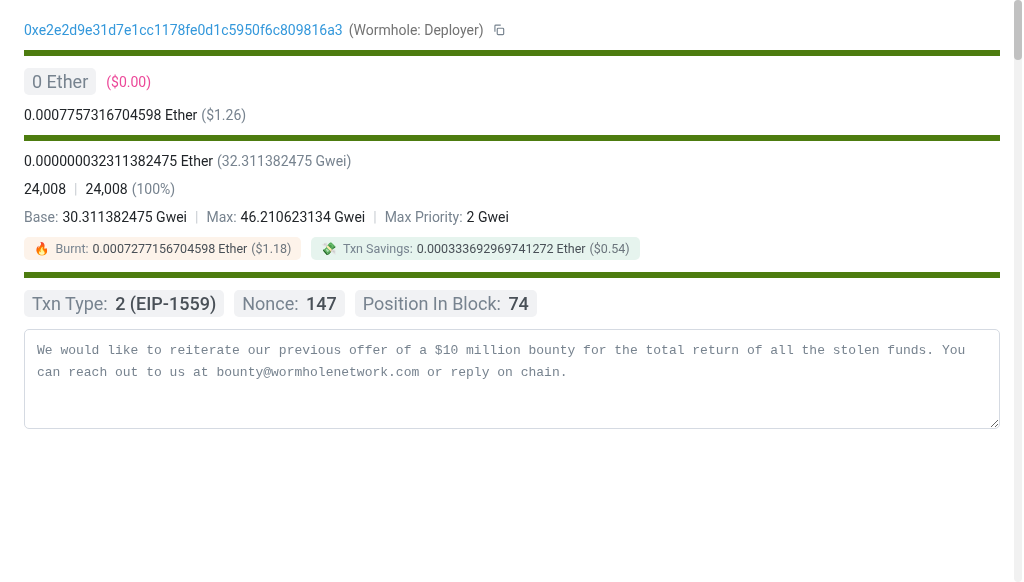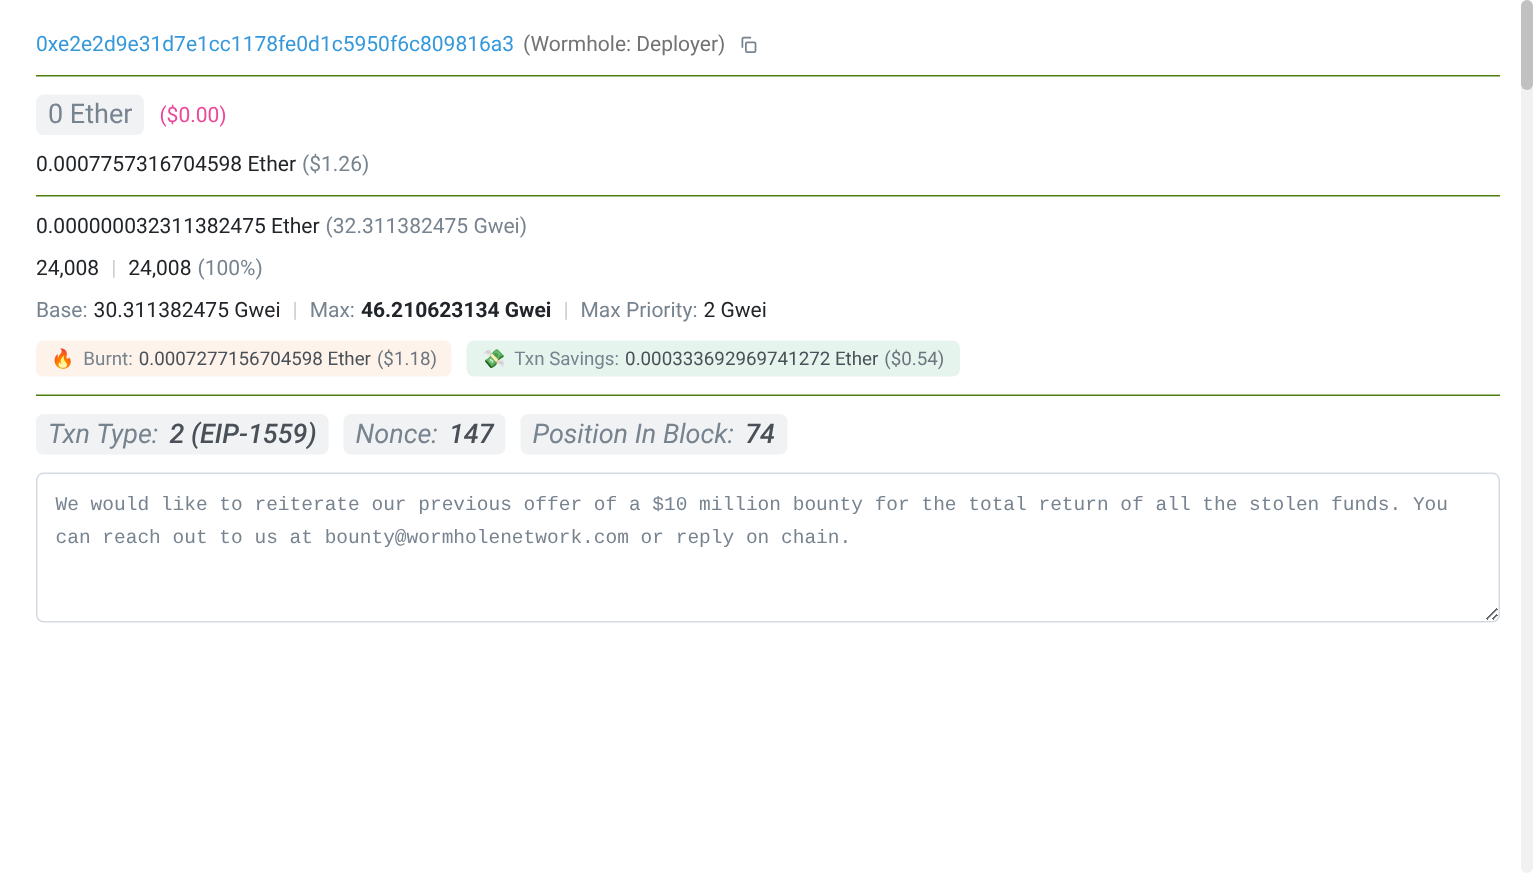--- a/index.html
+++ b/index.html
@@ -13,21 +13,21 @@
       color: #212529;
       background: #fff;
       padding: 10px 0;
     }
     .container {
       max-width: 1024px;
       padding: 0 24px;
     }
     .section {
       padding: 12px 0;
-      border-bottom: 1px solid #4d7c0f;
+      border-bottom: 6px solid #4d7c0f;
     }
     .section:last-of-type {
       border-bottom: none;
     }
     .row {
       display: flex;
       align-items: center;
       margin-bottom: 12px;
     }
     .row:last-child {
@@ -137,21 +137,20 @@
       top: 0;
       width: 8px;
       height: 60px;
       background: #c1c1c1;
       border-radius: 4px;
     }
     .gap-pills {
       display: flex;
       gap: 10px;
       flex-wrap: wrap;
-      font-style: italic;
     }
   </style>
 </head>
 <body>
 
 <div class="container">
 
   <div class="section">
     <div class="row">
       <a class="link">0xe2e2d9e31d7e1cc1178fe0d1c5950f6c809816a3</a>
@@ -185,21 +184,21 @@
       <span class="text-value">24,008</span>
       <span class="divider">|</span>
       <span class="text-value">24,008</span>
       <span class="muted" style="margin-left:4px;">(100%)</span>
     </div>
     <div class="row">
       <span class="label-muted">Base:</span>
       <span class="text-value" style="margin-left:4px;">30.311382475 Gwei</span>
       <span class="divider">|</span>
       <span class="label-muted">Max:</span>
-      <span class="text-value" style="margin-left:4px;font-weight:bold;">46.210623134 Gwei</span>
+      <span class="text-value" style="margin-left:4px;">46.210623134 Gwei</span>
       <span class="divider">|</span>
       <span class="label-muted">Max Priority:</span>
       <span class="text-value" style="margin-left:4px;">2 Gwei</span>
     </div>
     <div class="row">
       <span class="badge-burnt">
         <span class="fire-emoji">🔥</span>
         <span class="label-muted">Burnt:</span>
         <span style="margin-left:4px;color:#495057;">0.0007277156704598 Ether</span>
         <span style="margin-left:4px;">($1.18)</span>

